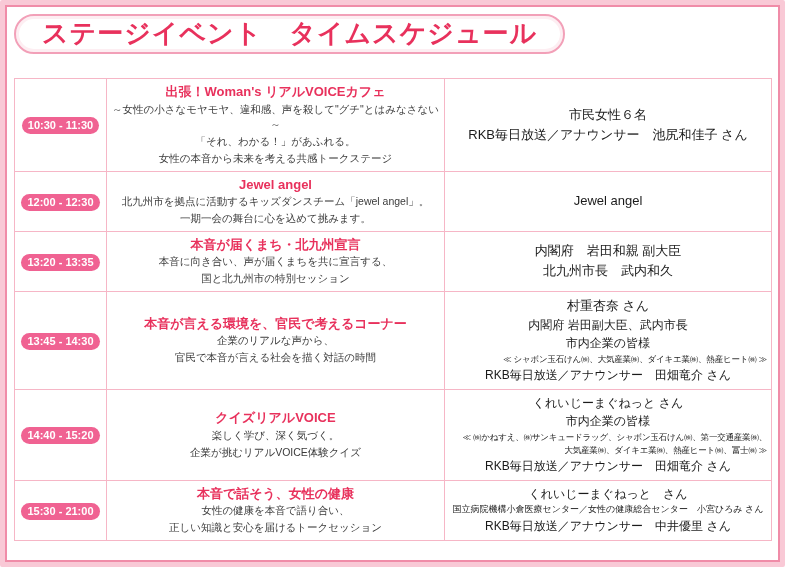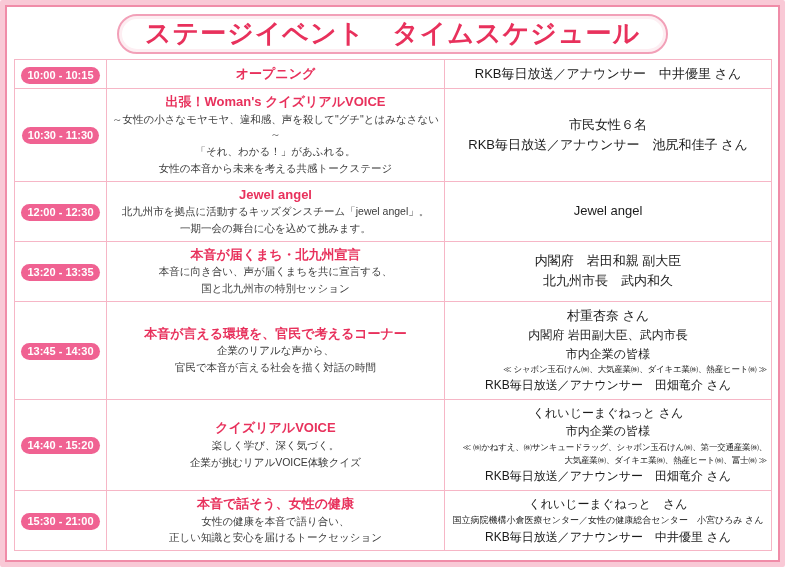--- a/index.html
+++ b/index.html
@@ -30,24 +30,24 @@
   .page {
     position: relative;
     width: 785px;
     height: 567px;
     padding: 10px 14px 6px 14px;
   }
 
   
   .title-wrap {
     display: flex;
-    justify-content: center;
+    justify-content: flex-start;
     align-items: center;
     height: 48px;
-    margin-bottom: 1px;
+    margin-bottom: 20px;
   }
   .title-pill {
     border: 2px solid #f2a0b8;
     border-radius: 22px;
     padding: 3px 26px 5px 26px;
     background: #fff;
     box-shadow: 0 0 0 3px #fdeef2 inset;
   }
   .title-text {
     font-size: 26px;
@@ -132,32 +132,23 @@
   </div>
 
   <table class="schedule">
     <colgroup>
       <col class="c-time">
       <col class="c-prog">
       <col class="c-guest">
     </colgroup>
     <tbody>
         <tr>
-          <td class="time-cell"><span class="time-badge">10:00 - 10:15</span></td>
-          <td class="prog-cell">
-            <div class="prog-title">オープニング</div>
-          </td>
-          <td class="guest-cell">
-            <div class="line plain">RKB毎日放送／アナウンサー　中井優里 さん</div>
-          </td>
-        </tr>
-        <tr>
           <td class="time-cell"><span class="time-badge">10:30 - 11:30</span></td>
           <td class="prog-cell">
-            <div class="prog-title">出張！Woman's クイズリアルVOICE</div>
+            <div class="prog-title">出張！Woman's リアルVOICEカフェ</div>
             <div class="prog-sub pinkline">～女性の小さなモヤモヤ、違和感、声を殺して"グチ"とはみなさない～</div>
             <div class="prog-sub">「それ、わかる！」があふれる。</div>
             <div class="prog-sub">女性の本音から未来を考える共感トークステージ</div>
           </td>
           <td class="guest-cell">
             <div class="line plain">市民女性６名</div>
             <div class="line plain">RKB毎日放送／アナウンサー　池尻和佳子 さん</div>
           </td>
         </tr>
         <tr>

